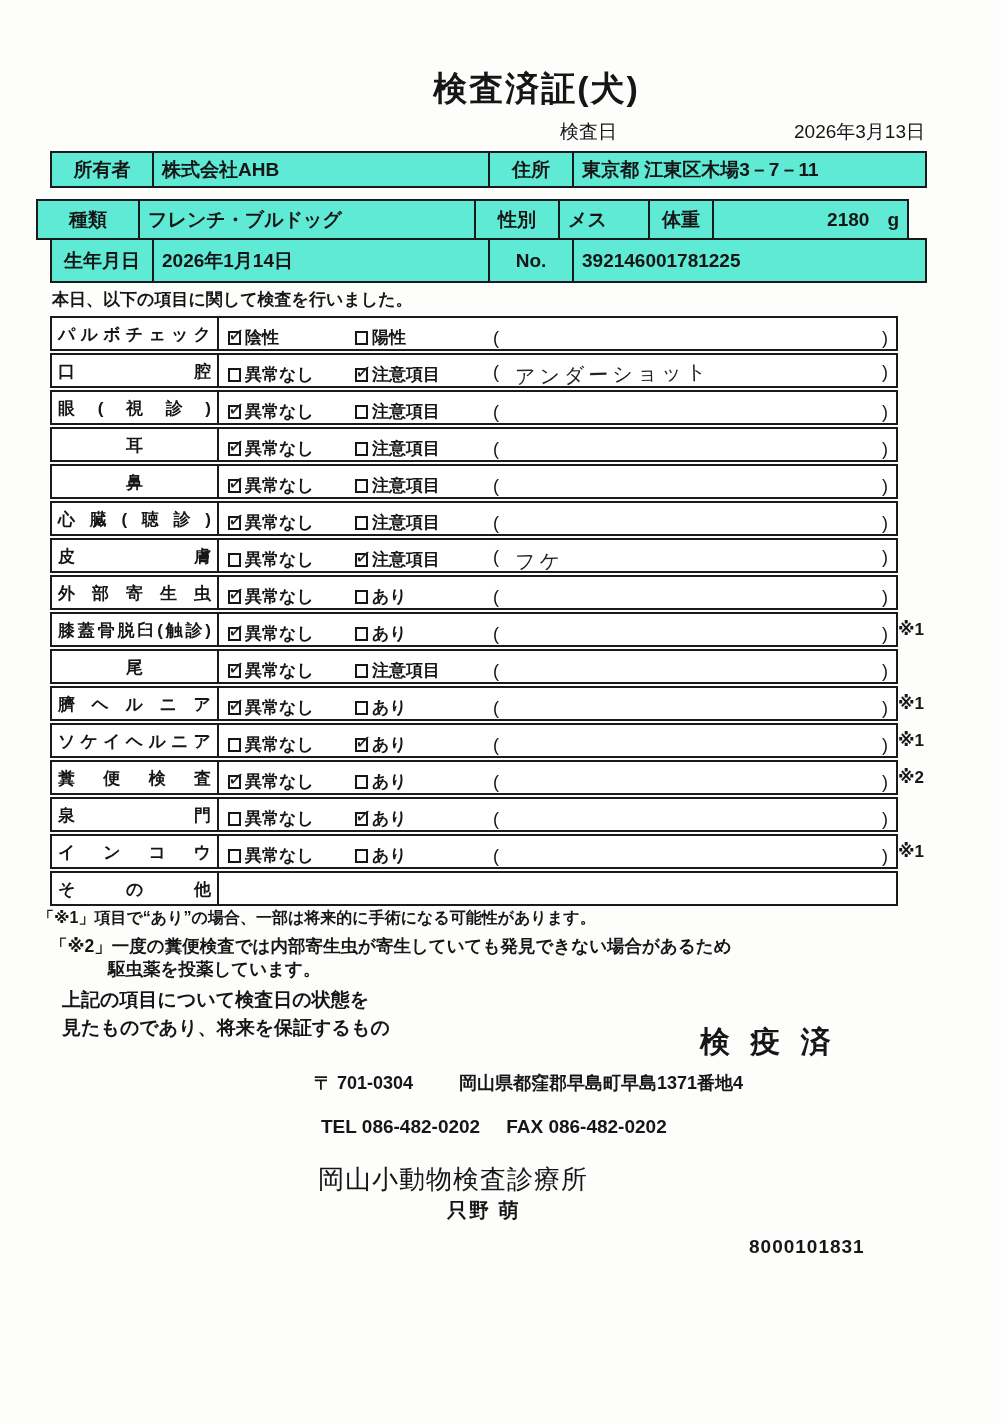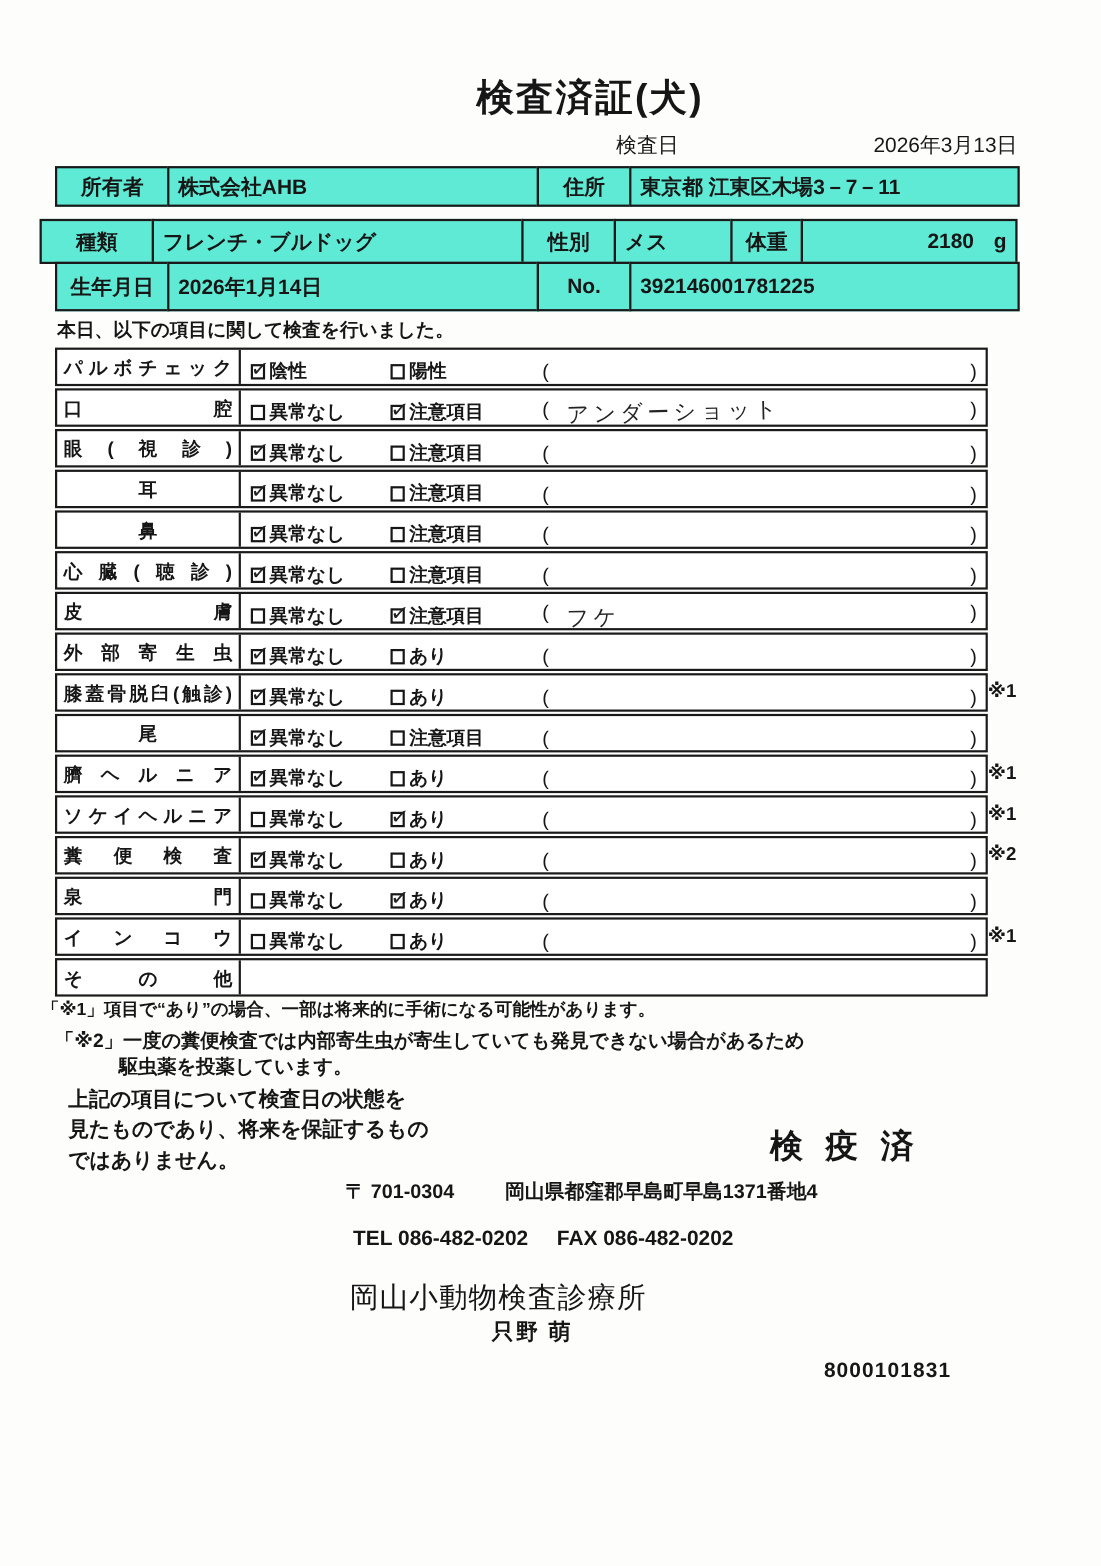--- a/index.html
+++ b/index.html
@@ -137,21 +137,21 @@
     <div class="cell lab" style="width:104px">所有者</div>
     <div class="cell val" style="width:338px">株式会社AHB</div>
     <div class="cell lab" style="width:86px">住所</div>
     <div class="cell val" style="width:355px">東京都 江東区木場3－7－11</div>
   </div>
 
   <div class="abs hrow t-info1">
     <div class="cell lab" style="width:104px">種類</div>
     <div class="cell val" style="width:338px">フレンチ・ブルドッグ</div>
     <div class="cell lab" style="width:86px">性別</div>
-    <div class="cell val" style="width:108px">メス</div>
+    <div class="cell val" style="width:92px">メス</div>
     <div class="cell lab" style="width:66px">体重</div>
     <div class="cell num" style="width:197px">
       <span>2180</span>
       <span>g</span>
     </div>
   </div>
 
   <div class="abs hrow t-info2">
     <div class="cell lab" style="width:104px">生年月日</div>
     <div class="cell val" style="width:338px">2026年1月14日</div>
@@ -473,21 +473,20 @@
     </div>
   </div>
 
   <p class="abs fn1">「※1」項目で“あり”の場合、一部は将来的に手術になる可能性があります。</p>
   <p class="abs fn2a">「※2」一度の糞便検査では内部寄生虫が寄生していても発見できない場合があるため</p>
   <p class="abs fn2b">駆虫薬を投薬しています。</p>
 
   <div class="abs disclaimer">
     <div>上記の項目について検査日の状態を</div>
     <div>見たものであり、将来を保証するもの</div>
-    <div>ではありません。</div>
   </div>
 
   <div class="abs stamp">検 疫 済</div>
 
   <div class="abs postal-row">
     <span>〒 701-0304</span>
     <span>岡山県都窪郡早島町早島1371番地4</span>
   </div>
 
   <div class="abs tel-row">

